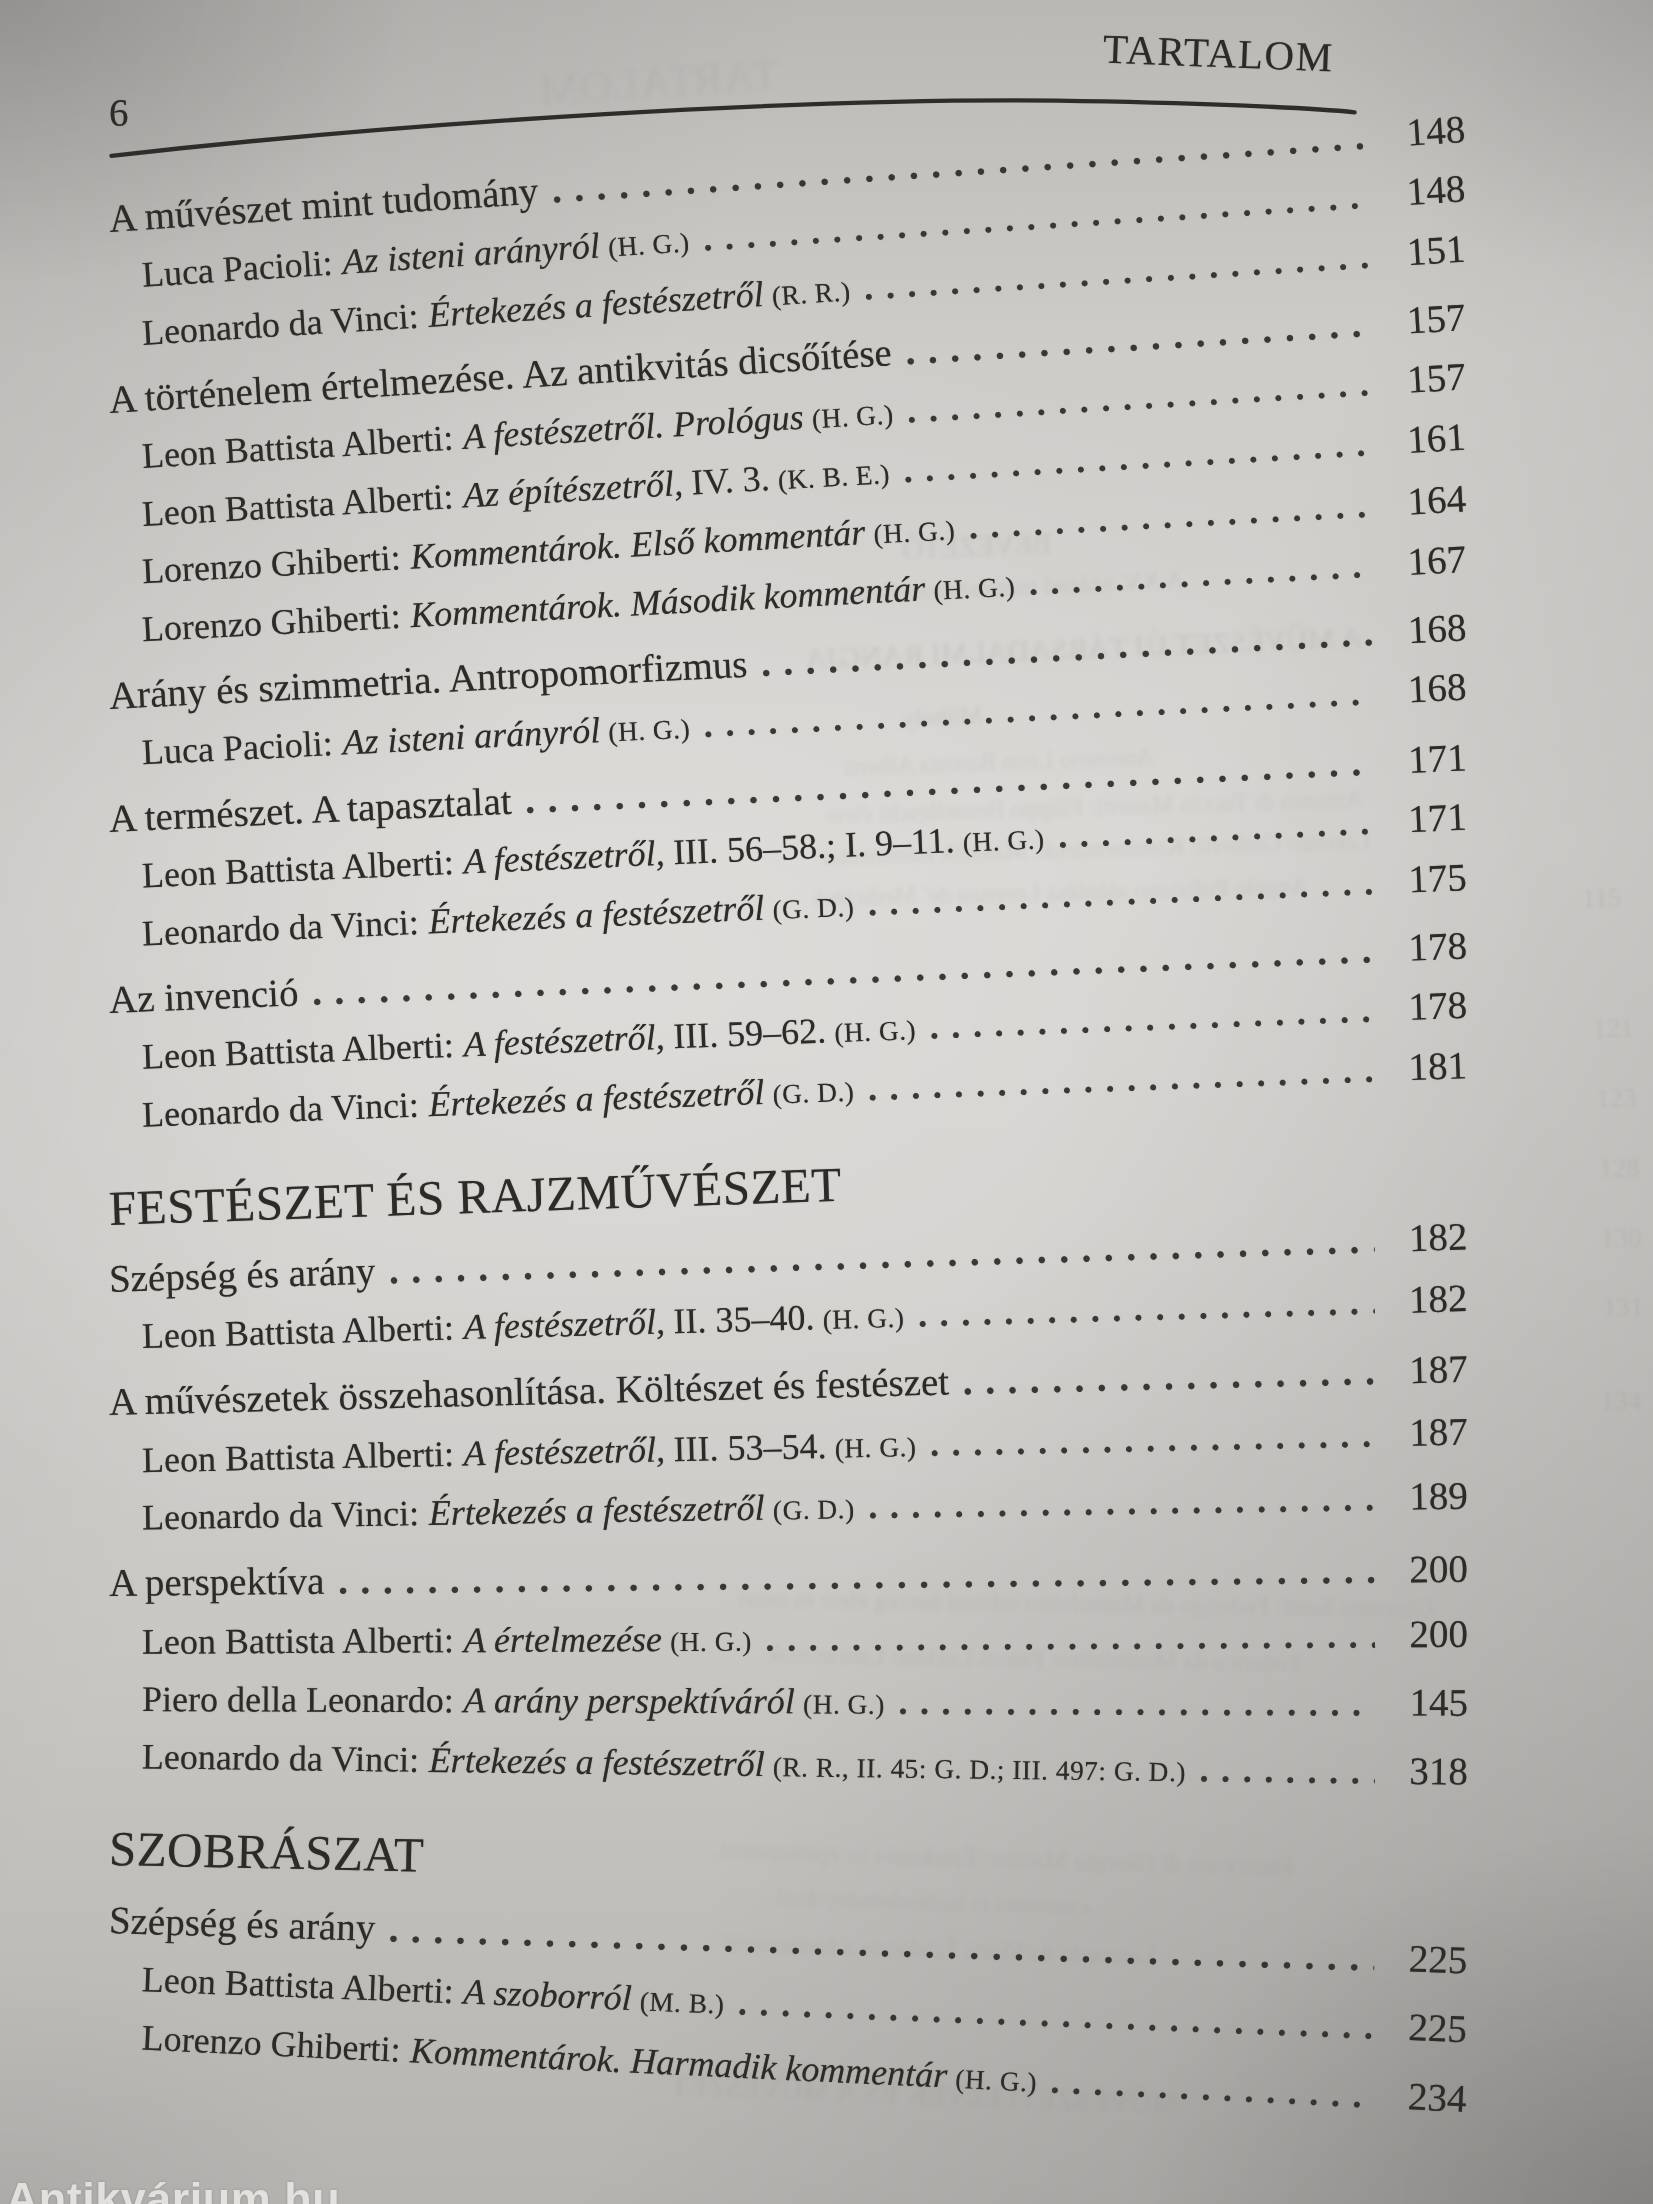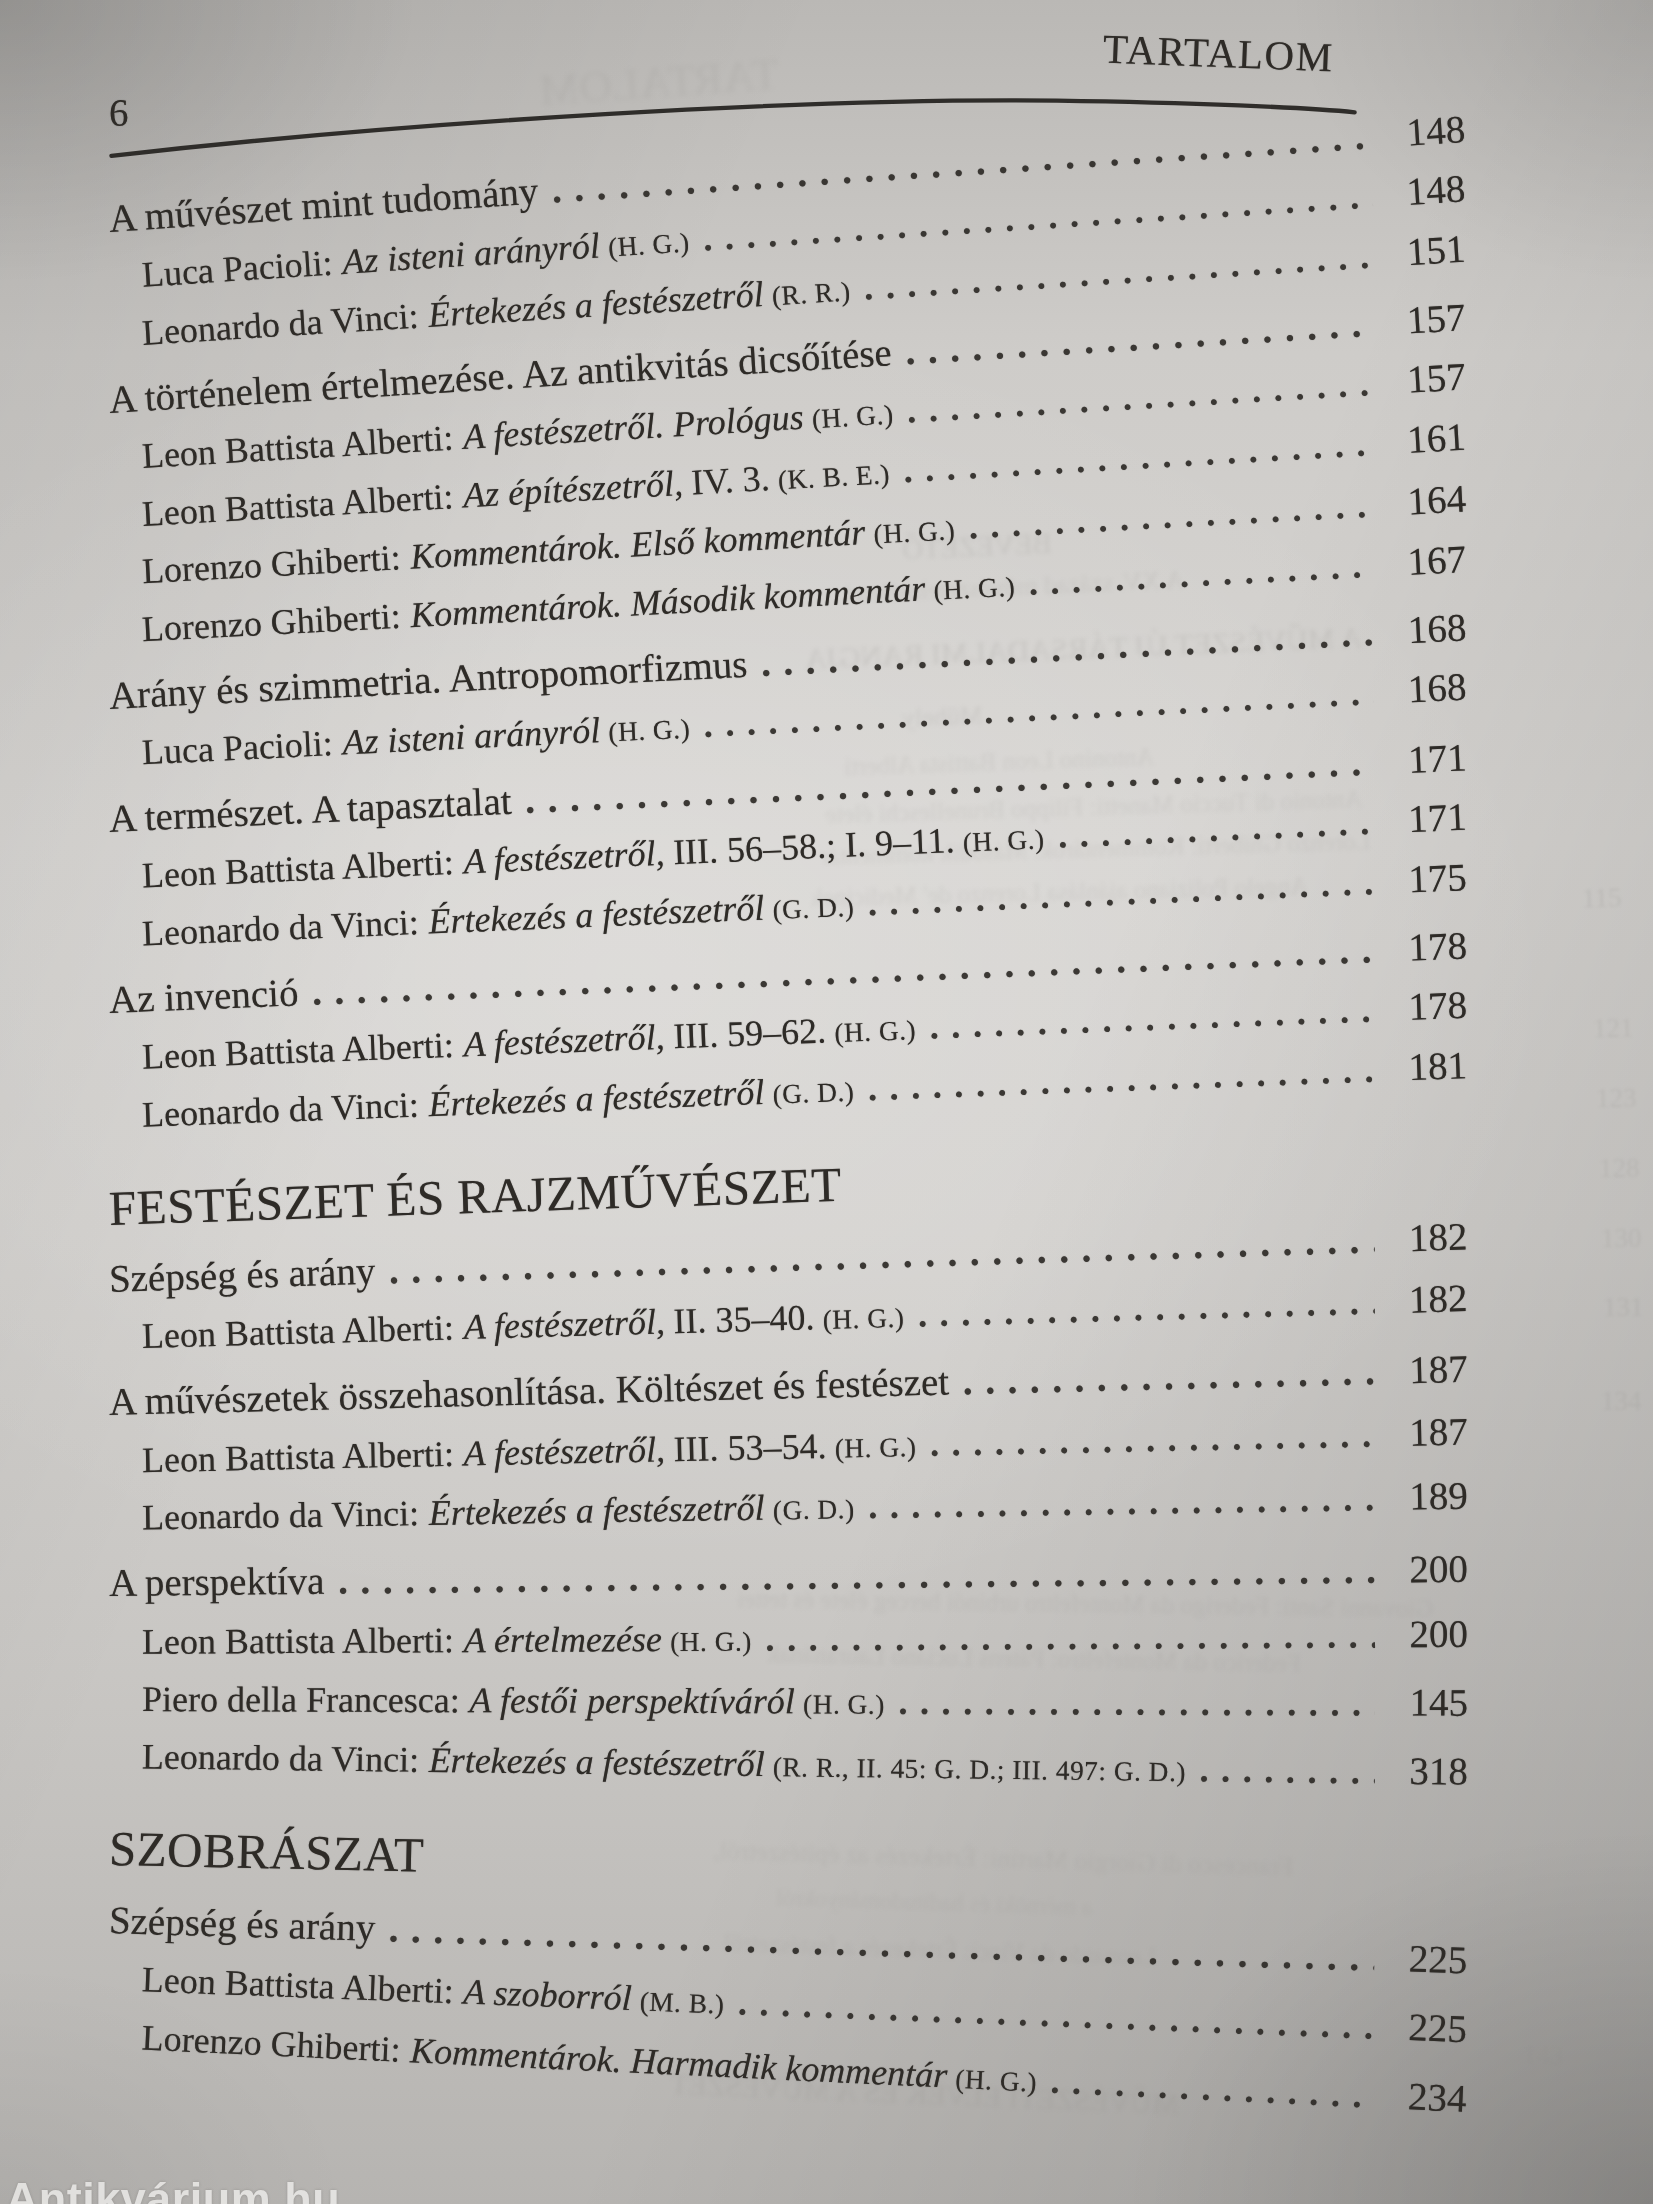--- a/index.html
+++ b/index.html
@@ -246,22 +246,22 @@
   </div>
       <div class="row sub" style="transform: rotate(-0.3deg);">
     <span class="a">Leon Battista Alberti:</span>
     <span class="t">A értelmezése</span>
 
     <span class="n">(H. G.)</span>
     <span class="leader">..........................................................................................</span>
     <span class="pg">200</span>
   </div>
       <div class="row sub" style="transform: rotate(0.2deg);">
-    <span class="a">Piero della Francesca:</span>
-    <span class="t">A festői perspektíváról</span>
+    <span class="a">Piero della Leonardo:</span>
+    <span class="t">A arány perspektíváról</span>
 
     <span class="n">(H. G.)</span>
     <span class="leader">..........................................................................................</span>
     <span class="pg">145</span>
   </div>
       <div class="row sub" style="transform: rotate(0.7deg);">
     <span class="a">Leonardo da Vinci:</span>
     <span class="t">Értekezés a festészetről</span>
 
     <span class="n">(R. R., II. 45: G. D.; III. 497: G. D.)</span>

